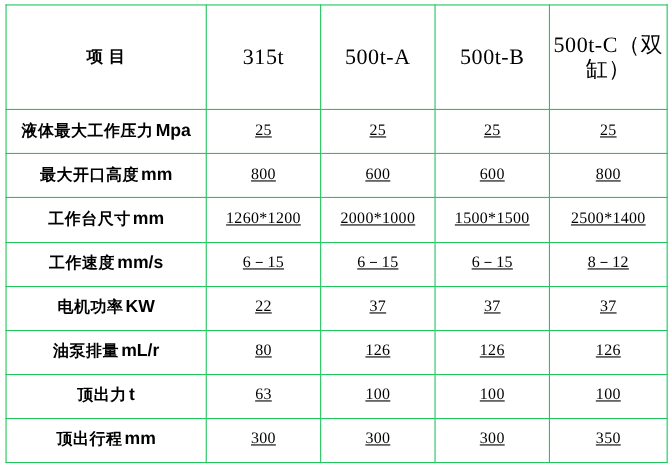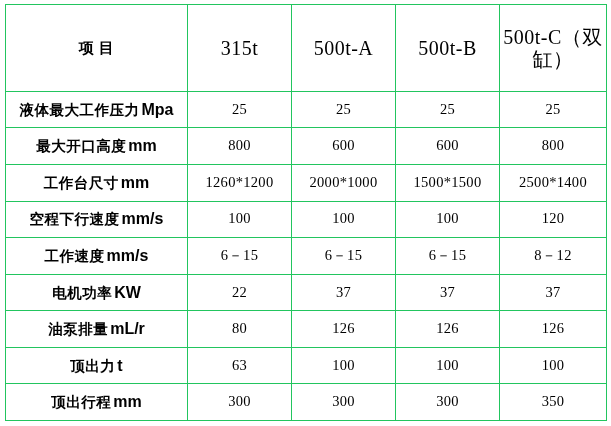--- a/index.html
+++ b/index.html
@@ -58,20 +58,21 @@
   .head-cell.model {
     font-family: "Liberation Serif", serif;
     font-size: 20px;
     font-weight: normal;
   }
   .data-cell {
     font-family: "Liberation Serif", serif;
     font-size: 14.5px;
     font-weight: normal;
     letter-spacing: 0.3px;
+    text-decoration: underline;
   }
 </style>
 </head>
 <body>
 
 <div class="spec-table-wrap">
   <table class="spec-table">
     <colgroup>
       <col class="c-label">
       <col class="c-data">
@@ -106,27 +107,20 @@
 
 
       <tr>
         <td class="label-cell"><span>工作台尺寸</span><span class="unit">mm</span></td>
         <td class="data-cell">1260*1200</td>
         <td class="data-cell">2000*1000</td>
         <td class="data-cell">1500*1500</td>
         <td class="data-cell">2500*1400</td>
       </tr>
 
-      <tr>
-        <td class="label-cell"><span>空程下行速度</span><span class="unit">mm/s</span></td>
-        <td class="data-cell">100</td>
-        <td class="data-cell">100</td>
-        <td class="data-cell">100</td>
-        <td class="data-cell">120</td>
-      </tr>
 
       <tr>
         <td class="label-cell"><span>工作速度</span><span class="unit">mm/s</span></td>
         <td class="data-cell">6－15</td>
         <td class="data-cell">6－15</td>
         <td class="data-cell">6－15</td>
         <td class="data-cell">8－12</td>
       </tr>
 
 

